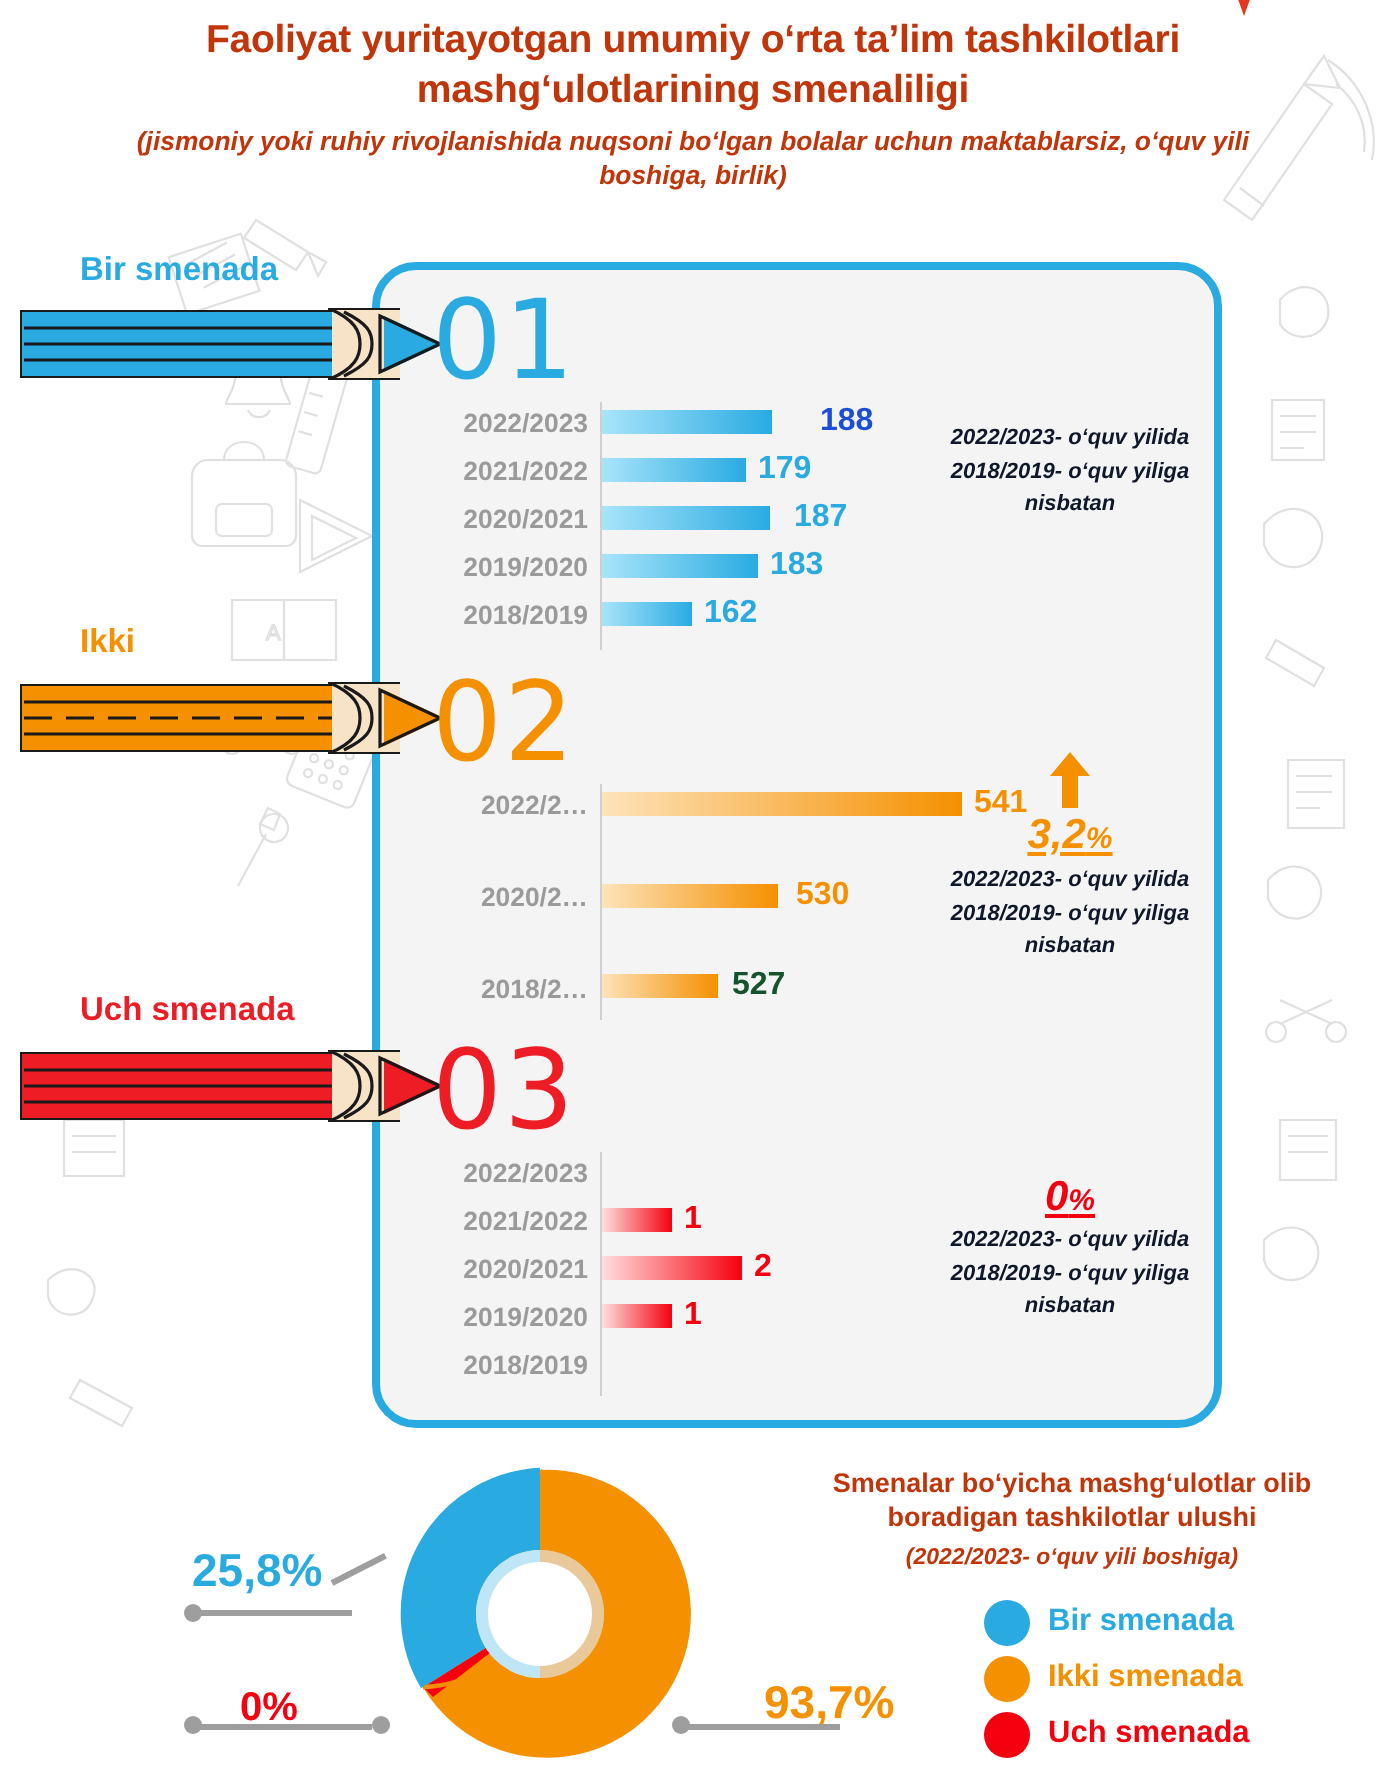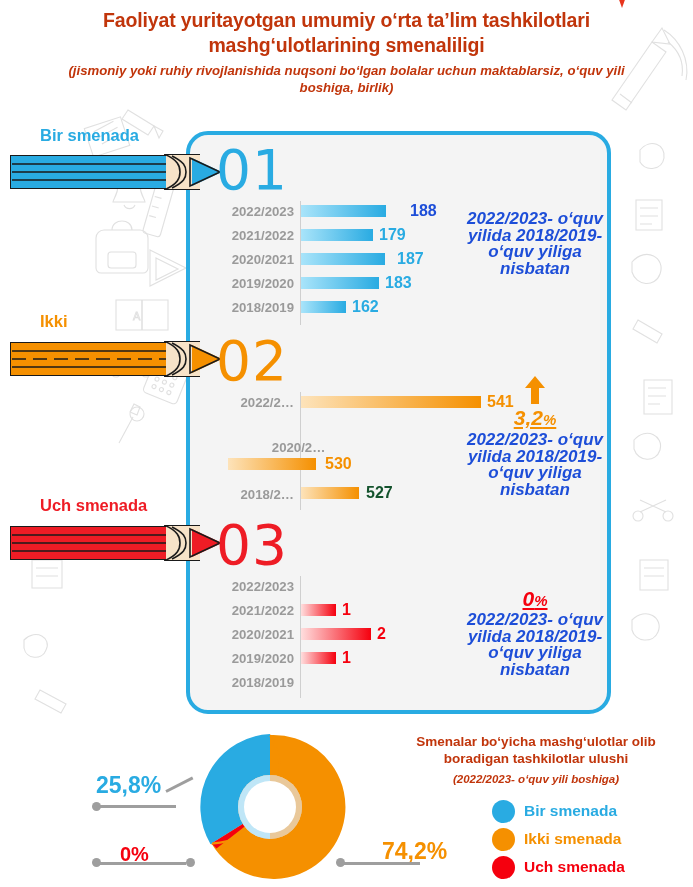--- a/index.html
+++ b/index.html
@@ -77,21 +77,21 @@
   .b-blue{background:linear-gradient(90deg,#a9e4fa 0%,#29abe2 100%);}
   .b-orange{background:linear-gradient(90deg,#fde3ba 0%,#f59000 100%);}
   .b-red{background:linear-gradient(90deg,#ffdede 0%,#f5000e 100%);}
 
   
   .note{position:absolute;width:160px;text-align:center;}
   .note .head{display:flex;align-items:center;justify-content:center;gap:8px;height:30px;}
   .pct{font-weight:bold;font-style:italic;font-size:21px;text-decoration:underline;}
   .pct .small{font-size:15px;}
   .note .desc{
-    color:#1d4ed8;font-style:italic;font-weight:bold;font-size:17px;line-height:16.5px;
+    color:#0f172a;font-style:italic;font-weight:bold;font-size:11px;line-height:16.5px;
   }
 
   
   .donut-wrap{position:absolute;left:190px;top:727px;width:160px;height:160px;}
   .callout{position:absolute;font-weight:bold;}
   .lead{position:absolute;height:3px;background:#9e9e9e;}
   .dot{position:absolute;width:9px;height:9px;border-radius:50%;background:#9e9e9e;}
 
   
   .blk-title{
@@ -306,21 +306,21 @@
 
     <div class="row" style="left:0;top:0px;">
       <div class="ylab">2022/2…</div>
       <div class="barwrap">
         <div class="bar b-orange" style="width:180px;"></div>
         <div class="val" style="color:#f59000;">541</div>
       </div>
     </div>
 
 
-    <div class="row" style="left:12px;top:46px;flex-direction:column;">
+    <div class="row" style="left:0;top:46px;">
       <div class="ylab">2020/2…</div>
       <div class="barwrap">
         <div class="bar b-orange" style="width:88px;"></div>
         <div class="val" style="color:#f59000;margin-left:9px;">530</div>
       </div>
     </div>
 
 
     <div class="row" style="left:0;top:92px;align-items:flex-end;">
       <div class="ylab">2018/2…</div>
@@ -418,21 +418,21 @@
   <div class="callout" style="left:96px;top:772px;color:#29abe2;font-size:23px;">25,8%</div>
   <div class="lead" style="left:96px;top:805px;width:80px;"></div>
   <div class="dot" style="left:92px;top:802px;"></div>
   <div class="lead" style="left:166px;top:790px;width:30px;transform:rotate(-27deg);transform-origin:left center;"></div>
 
   <div class="callout" style="left:120px;top:843px;color:#f5000e;font-size:20px;">0%</div>
   <div class="lead" style="left:96px;top:862px;width:90px;"></div>
   <div class="dot" style="left:92px;top:858px;"></div>
   <div class="dot" style="left:186px;top:858px;"></div>
 
-  <div class="callout" style="left:382px;top:838px;color:#f59000;font-size:23px;">74,2%</div>
+  <div class="callout" style="left:382px;top:838px;color:#f59000;font-size:23px;">93,7%</div>
   <div class="lead" style="left:340px;top:862px;width:80px;"></div>
   <div class="dot" style="left:336px;top:858px;"></div>
 
   <div class="blk-title" style="left:388px;top:733px;width:296px;">Smenalar bo‘yicha mashg‘ulotlar olib boradigan tashkilotlar ulushi</div>
   <div class="blk-sub" style="left:388px;top:773px;width:296px;">(2022/2023- o‘quv yili boshiga)</div>
 
   <div class="legend" style="left:492px;top:797px;">
     <div class="leg-item">
       <span class="swatch" style="background:#29abe2;"></span>
       <span class="leg-txt" style="color:#29abe2;">Bir smenada</span>

